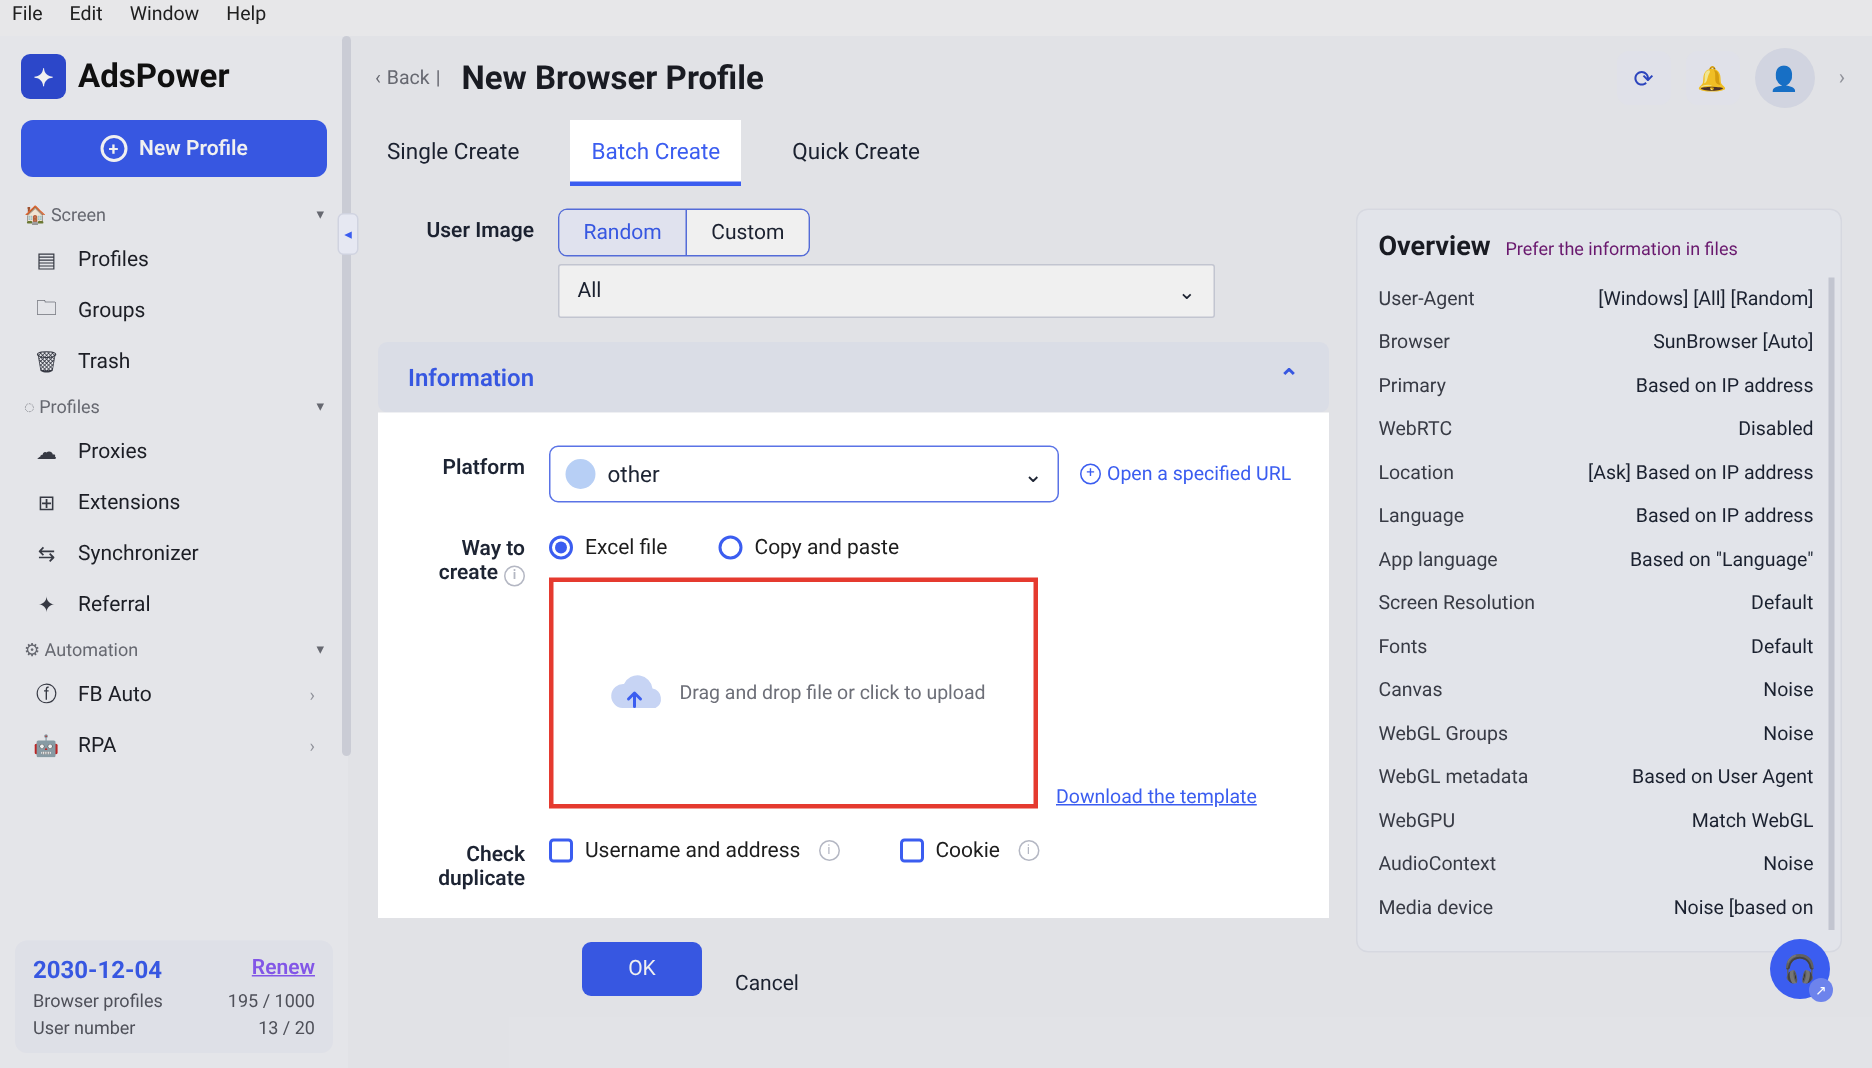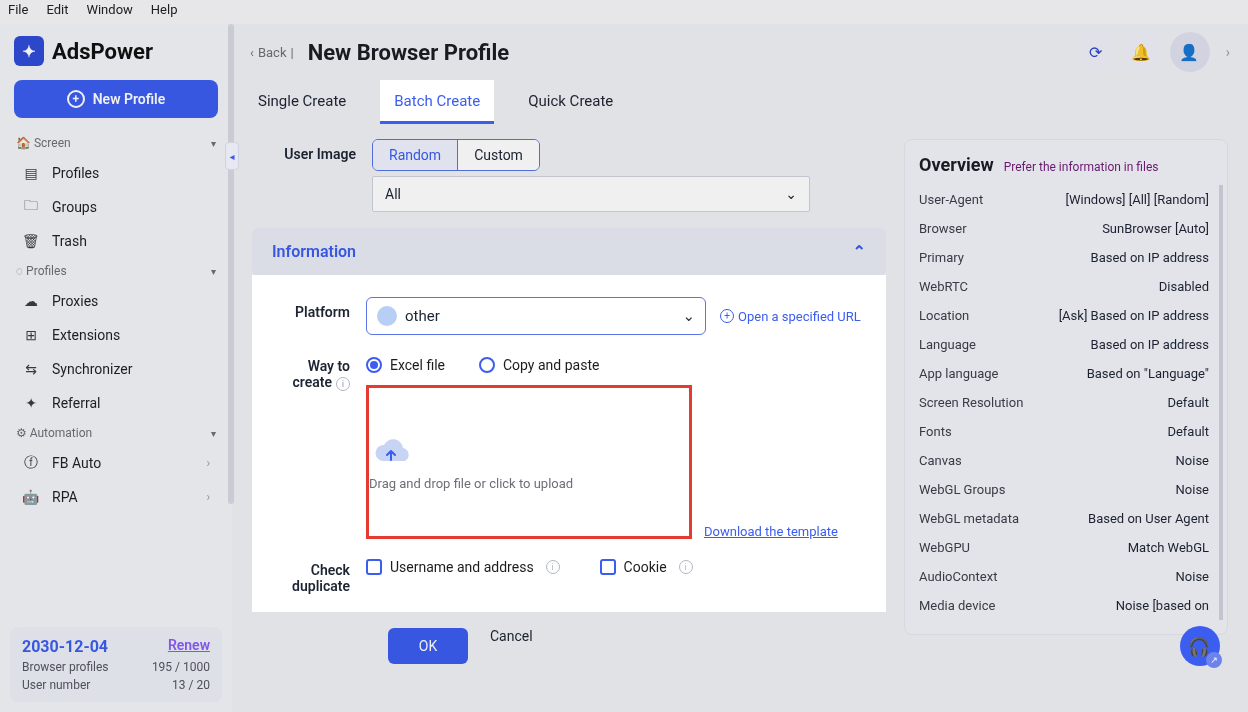--- a/index.html
+++ b/index.html
@@ -69,29 +69,29 @@
   .open-url { margin-left:14px; font-size:13px; color:#3b5df0; display:inline-flex; align-items:center; gap:4px;}
   .open-url .pc{ width:14px;height:14px;border:1.5px solid #3b5df0;border-radius:50%;display:inline-flex;align-items:center;justify-content:center;font-size:10px;line-height:1;}
 
   .qcircle{ width:14px;height:14px;border:1px solid #b4b7c3;border-radius:50%;display:inline-flex;align-items:center;justify-content:center;font-size:9px;color:#b4b7c3;margin-left:4px;}
 
   .radio-row{display:flex; gap:34px; align-items:center; font-size:14px; padding-top:6px;}
   .radio{width:16px;height:16px;border:2px solid #3b5df0;border-radius:50%;display:inline-flex;align-items:center;justify-content:center;}
   .radio.sel::after{content:"";width:8px;height:8px;background:#3b5df0;border-radius:50%;}
   .radio.un{border-color:#3b5df0;}
 
-  .dropzone{ margin-top:12px; width:326px; height:154px; border:3px solid #e53a2f; display:flex; flex-direction:column; align-items:flex-start; justify-content:center; gap:8px; color:#6d6f78; font-size:13px;}
+  .dropzone{ margin-top:12px; width:326px; height:154px; border:3px solid #e53a2f; display:flex; align-items:center; justify-content:center; gap:8px; color:#6d6f78; font-size:13px;}
   .dl-link{ margin-left:12px; font-size:13px; color:#3b5df0; text-decoration:underline; align-self:flex-end;}
   .drop-row{display:flex; align-items:flex-end;}
 
   .chk{width:16px;height:16px;border:2px solid #3b5df0;border-radius:3px;display:inline-block;}
   .chk-row{display:flex; gap:40px; align-items:center; font-size:14px; padding-top:4px;}
   .chk-item{display:flex; align-items:center; gap:8px;}
 
-  .footer-btns{ display:flex; gap:22px; padding:16px 0 8px 136px; align-items:flex-start;}
+  .footer-btns{ display:flex; gap:22px; padding:16px 0 8px 136px; align-items:flex-end;}
   .ok{ width:80px; height:36px; background:#3b5df0; color:#fff; border:none; border-radius:6px; font-size:14px;}
   .cancel{ font-size:14px; color:#1d2433;}
 
   
   .ov { background:#f1f3f9; border:1px solid #e4e6ef; border-radius:8px; padding:14px 4px 14px 14px;}
   .ov-title{ font-size:18px; font-weight:700; color:#1b1d25;}
   .ov-sub{ font-size:12px; color:#701a75; margin-left:6px;}
   .ov-body{ margin-top:10px; max-height:440px; overflow:hidden; border-right:4px solid #cfd2de; padding-right:10px;}
   .ov-row{ display:flex; justify-content:space-between; font-size:13px; padding:7px 0; color:#1d2433;}
   .ov-row .k{ color:#3c3f4a;}

